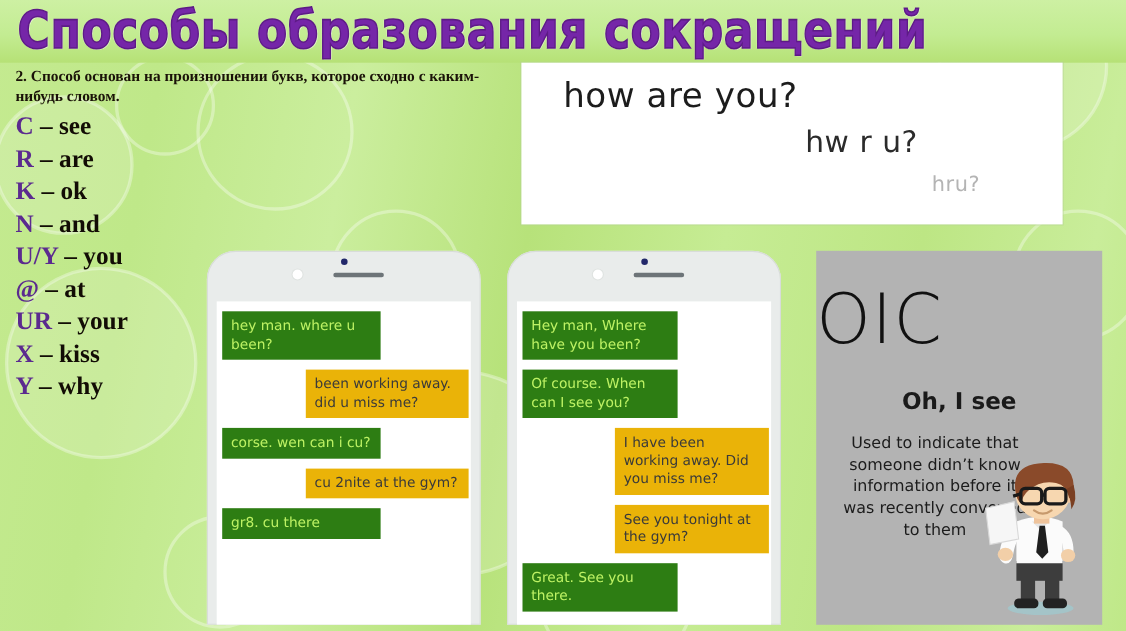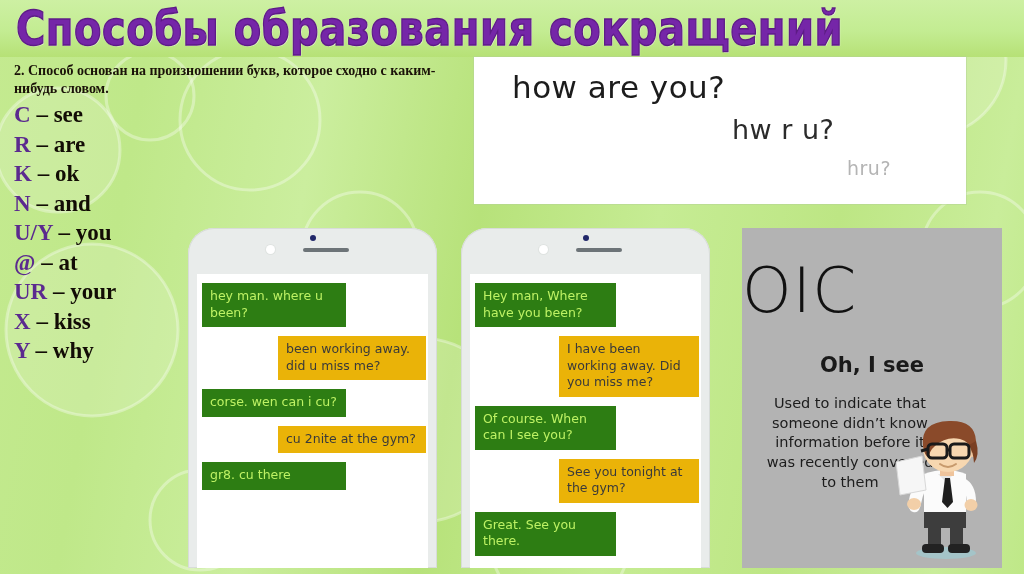--- a/index.html
+++ b/index.html
@@ -342,22 +342,22 @@
         <div class="bubble out">gr8. cu there</div>
       </div>
   </div>
 
   <div class="phone" id="phone-2">
     <div class="phone-sensor"></div>
     <div class="phone-camera"></div>
     <div class="phone-speaker"></div>
     <div class="phone-screen" id="phone-2-screen">
         <div class="bubble out">Hey man, Where have you been?</div>
+        <div class="bubble out">Of course. When can I see you?</div>
         <div class="bubble in">I have been working away. Did you miss me?</div>
-        <div class="bubble out">Of course. When can I see you?</div>
         <div class="bubble in">See you tonight at the gym?</div>
         <div class="bubble out">Great. See you there.</div>
       </div>
   </div>
 
   <div id="oic-panel">
     <div id="oic-title">OIC</div>
     <div id="oic-sub">Oh, I see</div>
     <div id="oic-desc">Used to indicate that someone didn’t know information before it was recently conveyed to them</div>
 

